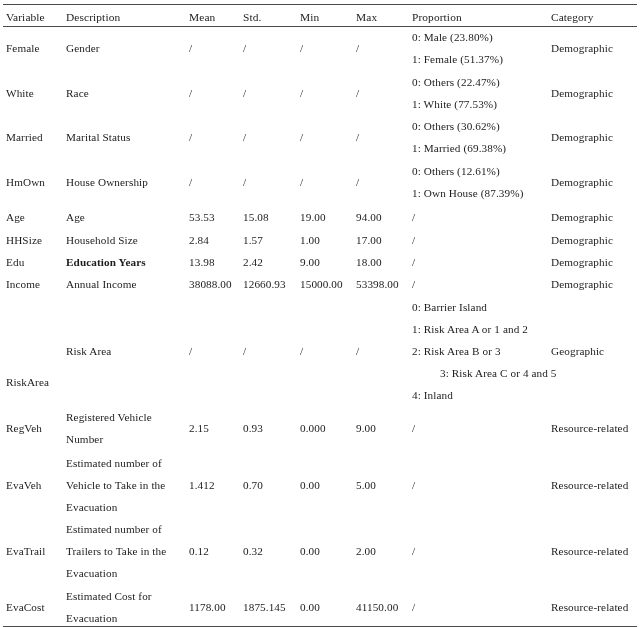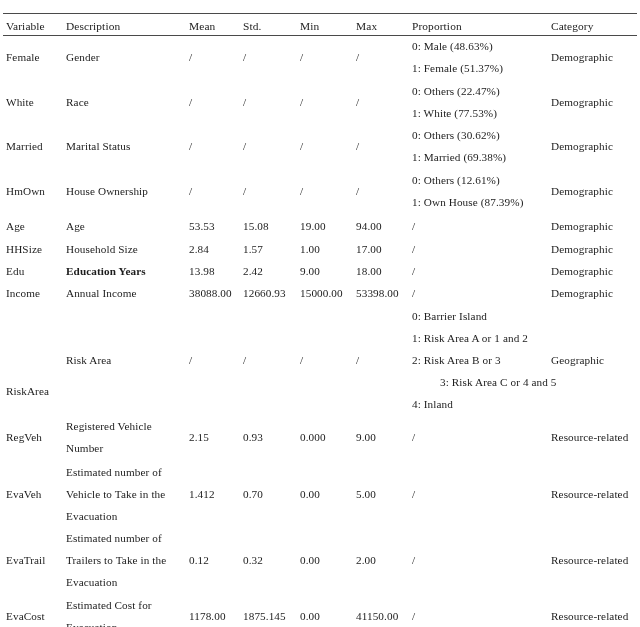--- a/index.html
+++ b/index.html
@@ -2,21 +2,21 @@
 <html><head>
 <meta charset="utf-8">
 <style>
   html,body{margin:0;padding:0;background:#ffffff;}
   body{
     width:640px;height:627px;position:relative;overflow:hidden;
     font-family:"Liberation Serif","DejaVu Serif",serif;
     color:#1c1c1c;
     -webkit-font-smoothing:antialiased;
   }
-  #table-root{position:absolute;left:0;top:12px;width:640px;height:518px;}
+  #table-root{position:absolute;left:0;top:3px;width:640px;height:518px;}
 
   .rule{position:absolute;left:3px;width:634px;background:#4a4a4a;}
   .rule-top{top:1px;height:1px;}
   .rule-head{top:23px;height:1px;}
   .rule-bottom{top:623px;height:1px;}
 
   .cell{
     position:absolute;
     font-size:11.2px;
     line-height:22px;
@@ -52,21 +52,21 @@
       <div class="cell hdr c-prop" style="top: 3px;">Proportion</div>
       <div class="cell hdr c-cat" style="top: 3px;">Category</div>
     </div>
   <div id="body-rows">
       <div class="cell c-var" style="top: 34px;">Female</div>
       <div class="cell c-desc" style="top: 34px;">Gender</div>
       <div class="cell c-mean" style="top: 34px;">/</div>
       <div class="cell c-std" style="top: 34px;">/</div>
       <div class="cell c-min" style="top: 34px;">/</div>
       <div class="cell c-max" style="top: 34px;">/</div>
-      <div class="cell c-prop" style="top: 23px;">0: Male (48.63%)</div>
+      <div class="cell c-prop" style="top: 23px;">0: Male (23.80%)</div>
       <div class="cell c-prop" style="top: 45px; font-family: Liberation Serif, serif;">1: Female (51.37%)</div>
       <div class="cell c-cat" style="top: 34px;">Demographic</div>
       <div class="cell c-var" style="top: 79px;">White</div>
       <div class="cell c-desc" style="top: 79px;">Race</div>
       <div class="cell c-mean" style="top: 79px;">/</div>
       <div class="cell c-std" style="top: 79px;">/</div>
       <div class="cell c-min" style="top: 79px;">/</div>
       <div class="cell c-max" style="top: 79px;">/</div>
       <div class="cell c-prop" style="top: 68px;">0: Others (22.47%)</div>
       <div class="cell c-prop" style="top: 90px;">1: White (77.53%)</div>

